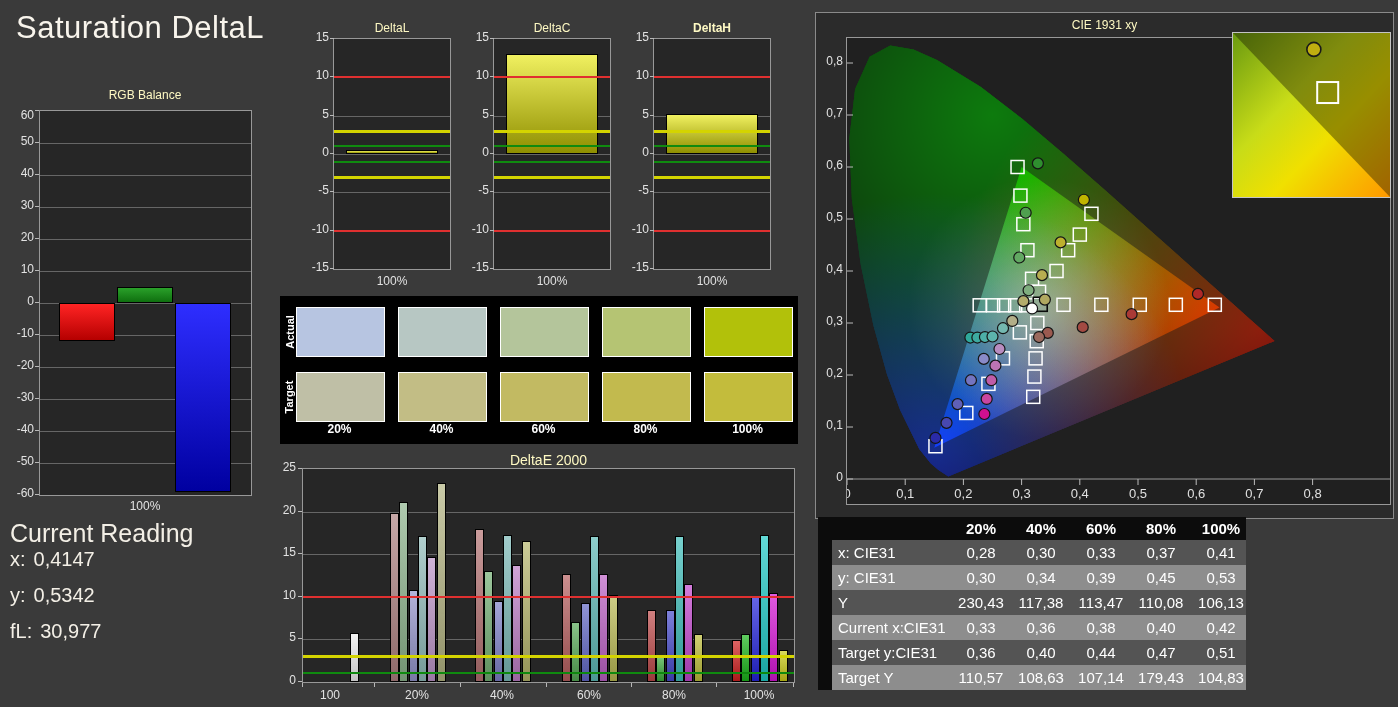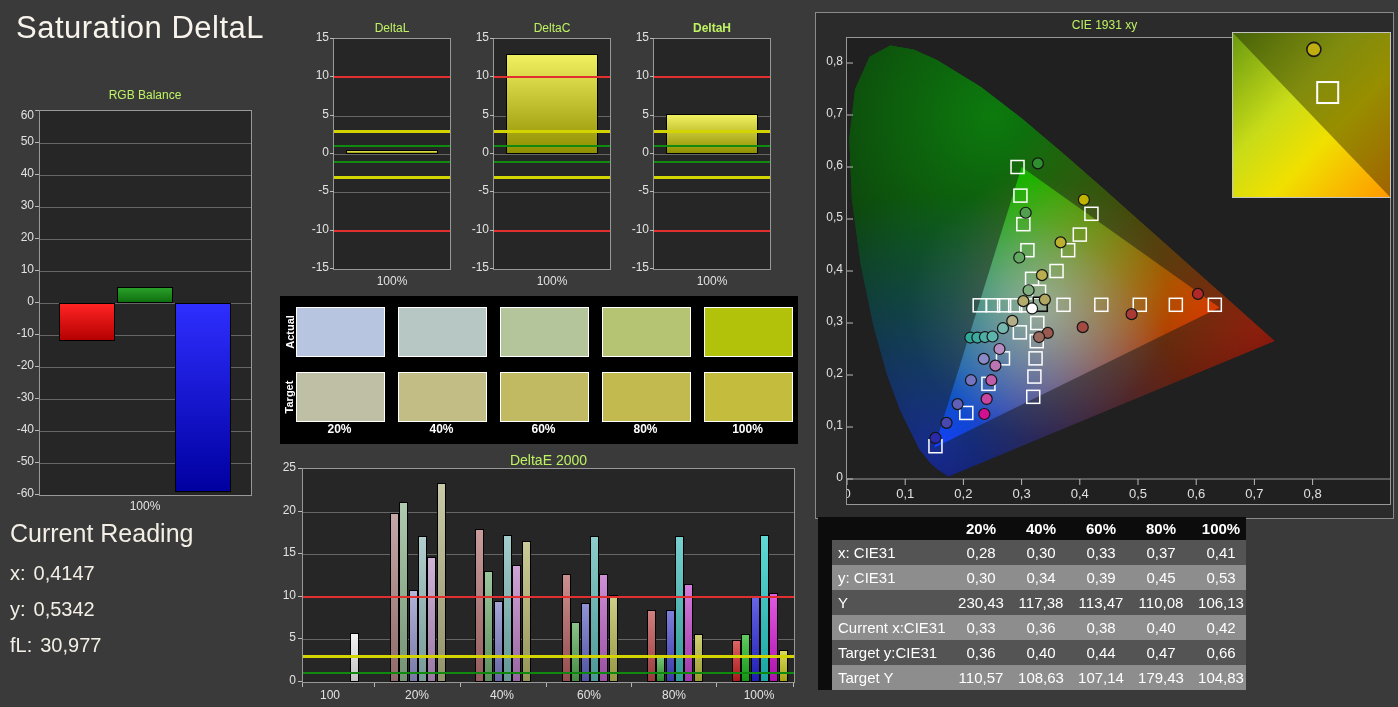--- a/index.html
+++ b/index.html
@@ -1,19 +1,19 @@
 <!DOCTYPE html>
 <html><head>
 <meta charset="utf-8">
 <style>
   html,body{margin:0;padding:0}
   body{width:1398px;height:707px;background:#3a3a3a;font-family:"Liberation Sans",sans-serif;
        color:#e8e8e8;position:relative;overflow:hidden}
   #page-title{position:absolute;left:16px;top:10px;font-size:31px;color:#f8f4ec;letter-spacing:.5px}
-  .chart-title{position:absolute;font-size:12px;color:#bef264;text-align:center;white-space:nowrap}
+  .chart-title{position:absolute;font-size:12px;color:#fef9c3;text-align:center;white-space:nowrap}
   .xlabel{position:absolute;font-size:12px;color:#e2e2e2;text-align:center}
   .ylab{position:absolute;font-size:12px;color:#e2e2e2;text-align:right;white-space:nowrap}
   .tickmark{position:absolute;background:#b8b8b8}
   .plotarea{position:absolute;background:#262626;border:1px solid #989898}
   .gridline{position:absolute;left:0;width:100%;height:1px;background:#666}
   .refline{position:absolute;left:0;width:100%}
   .bar{position:absolute;border:1px solid #000;box-sizing:border-box}
   #rgb-chart{position:absolute;left:0;top:88px;width:260px;height:432px}
   #rgb-title{left:39px;top:0;width:212px}
   #rgb-plot{left:39px;top:22px;width:211px;height:384px}
@@ -32,21 +32,21 @@
   #cie-plot{position:absolute;left:30px;top:24px;width:543px;height:466px;background:#202020;border:1px solid #989898}
   #cie-inset{position:absolute;left:416px;top:19px;width:157px;height:164px;border:1px solid #c4c4c4;background:#000;z-index:3}
   #data-table{position:absolute;left:818px;top:517px;width:428px}
   .trow{display:flex;height:25px;line-height:25px;color:#fff}
   .trow.hdr{height:23px;line-height:23px;background:#0c0c0c;font-weight:bold;font-size:14px}
   .tc-g{width:14px;background:#0c0c0c;flex:none}
   .tc-l{width:113px;padding-left:6px;font-size:15px;flex:none;white-space:nowrap}
   .tc{width:60px;text-align:center;font-size:15px;flex:none}
   .rdark{background:#545454}.rlight{background:#8d8d8d}
   #current-reading{position:absolute;left:10px;top:519px;color:#f3efe6}
-  #cr-title{font-size:25px;margin-bottom:14px}
+  #cr-title{font-size:25px;}
   .cr-line{font-size:20px;height:36px}
   .cr-line .lab{margin-right:8px}
 </style>
 </head>
 <body>
 
 <div id="page-title">Saturation DeltaL</div>
 
 <div id="rgb-chart">
   <div id="rgb-title" class="chart-title">RGB Balance</div>
@@ -474,21 +474,21 @@
       <div class="tc">0,40</div>
       <div class="tc">0,42</div>
     </div>
     <div class="trow rdark">
       <div class="tc-g"></div>
       <div class="tc-l">Target y:CIE31</div>
       <div class="tc">0,36</div>
       <div class="tc">0,40</div>
       <div class="tc">0,44</div>
       <div class="tc">0,47</div>
-      <div class="tc">0,66</div>
+      <div class="tc">0,51</div>
     </div>
     <div class="trow rlight">
       <div class="tc-g"></div>
       <div class="tc-l">Target Y</div>
       <div class="tc">110,57</div>
       <div class="tc">108,63</div>
       <div class="tc">107,14</div>
       <div class="tc">179,43</div>
       <div class="tc">104,83</div>
     </div>

